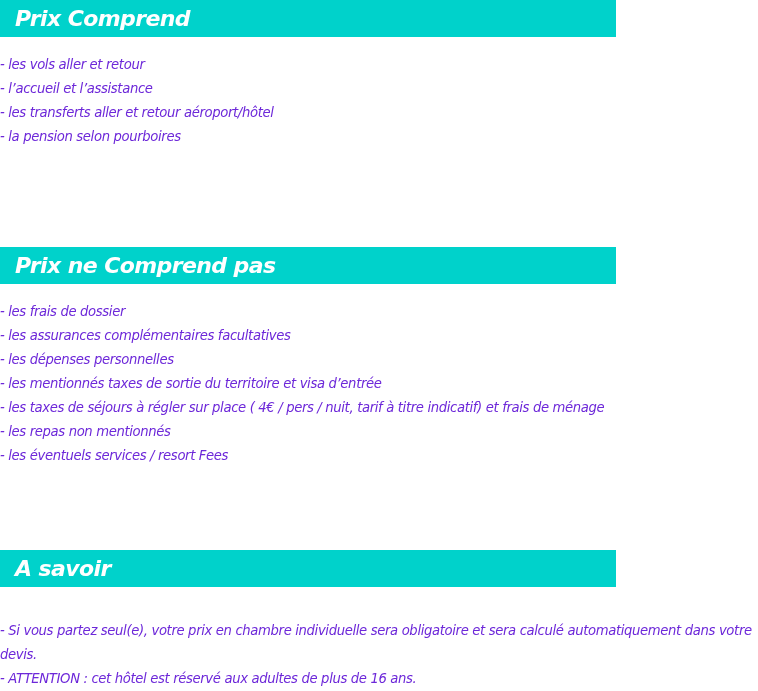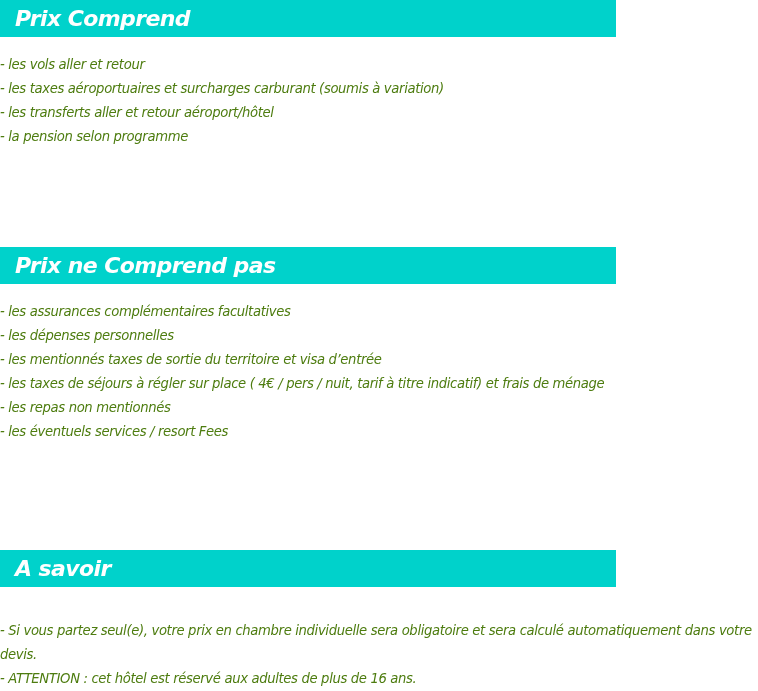--- a/index.html
+++ b/index.html
@@ -38,48 +38,49 @@
       left: 0;
       margin: 0;
       padding: 0;
       list-style: none;
       width: 758px;
     }
     .list li {
       font-family: "DejaVu Sans", sans-serif;
       font-style: italic;
       font-size: 13.2px;
-      color: #4d7c0f;
+      color: #6d28d9;
       line-height: 24px;
       letter-spacing: -0.35px;
       white-space: nowrap;
     }
     .list li.wrap {
       white-space: normal;
       width: 756px;
       font-style: italic;
     }
   </style>
 </head>
 <body>
 
 <div class="section-header" style="top:0px;">
   <h2>Prix Comprend</h2>
 </div>
 <ul class="list" style="top:53px;">
   <li>- les vols aller et retour</li>
-  <li>- les taxes aéroportuaires et surcharges carburant (soumis à variation)</li>
+  <li>- l’accueil et l’assistance</li>
   <li>- les transferts aller et retour aéroport/hôtel</li>
-  <li>- la pension selon programme</li>
+  <li>- la pension selon pourboires</li>
 </ul>
 
 <div class="section-header" style="top:247px;">
   <h2>Prix ne Comprend pas</h2>
 </div>
 <ul class="list" style="top:300px;">
+  <li>- les frais de dossier</li>
   <li>- les assurances complémentaires facultatives</li>
   <li>- les dépenses personnelles</li>
   <li>- les mentionnés taxes de sortie du territoire et visa d’entrée</li>
   <li>- les taxes de séjours à régler sur place ( 4€ / pers / nuit, tarif à titre indicatif) et frais de ménage</li>
   <li>- les repas non mentionnés</li>
   <li>- les éventuels services / resort Fees</li>
 </ul>
 
 <div class="section-header" style="top:550px;">
   <h2>A savoir</h2>

